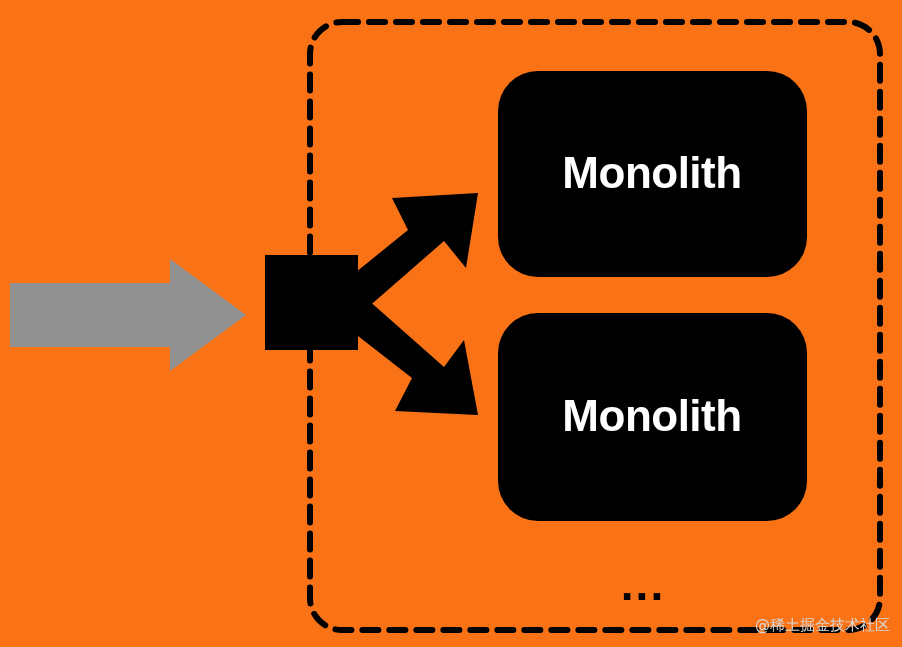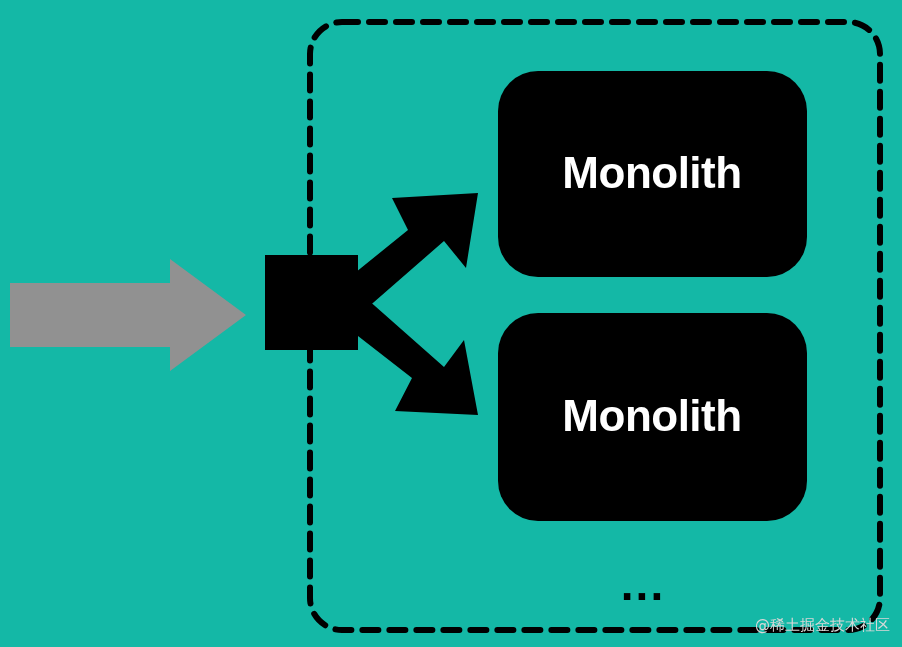--- a/index.html
+++ b/index.html
@@ -7,21 +7,21 @@
     padding: 0;
     background: #ffffff;
   }
   body {
     font-family: "Liberation Sans", sans-serif;
   }
   #canvas {
     position: relative;
     width: 902px;
     height: 647px;
-    background: #14b8a6;
+    background: #f97316;
     overflow: hidden;
   }
   #diagram-svg {
     position: absolute;
     left: 0;
     top: 0;
     width: 902px;
     height: 647px;
   }
   .box-label {

